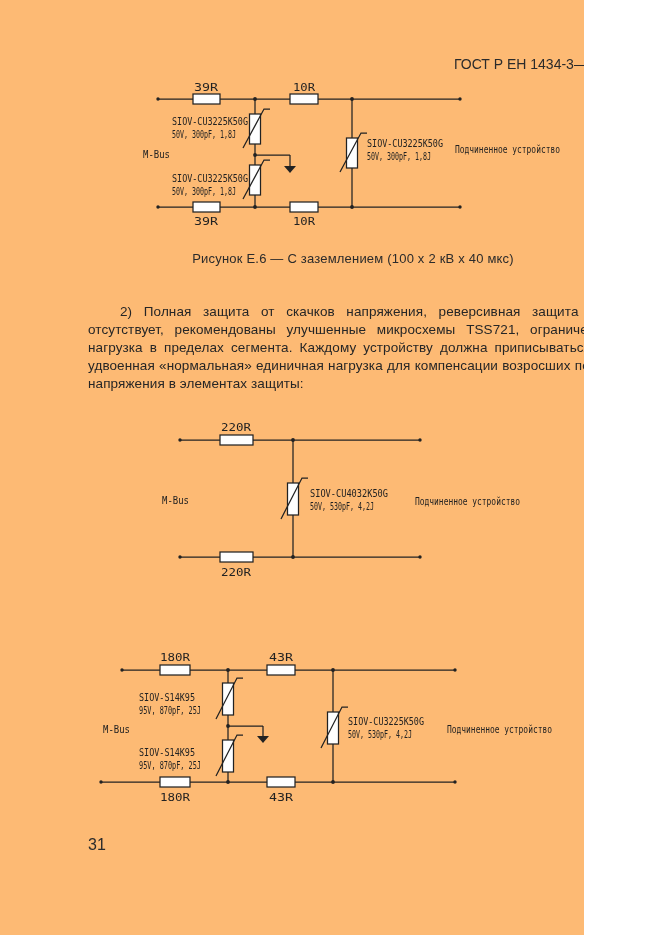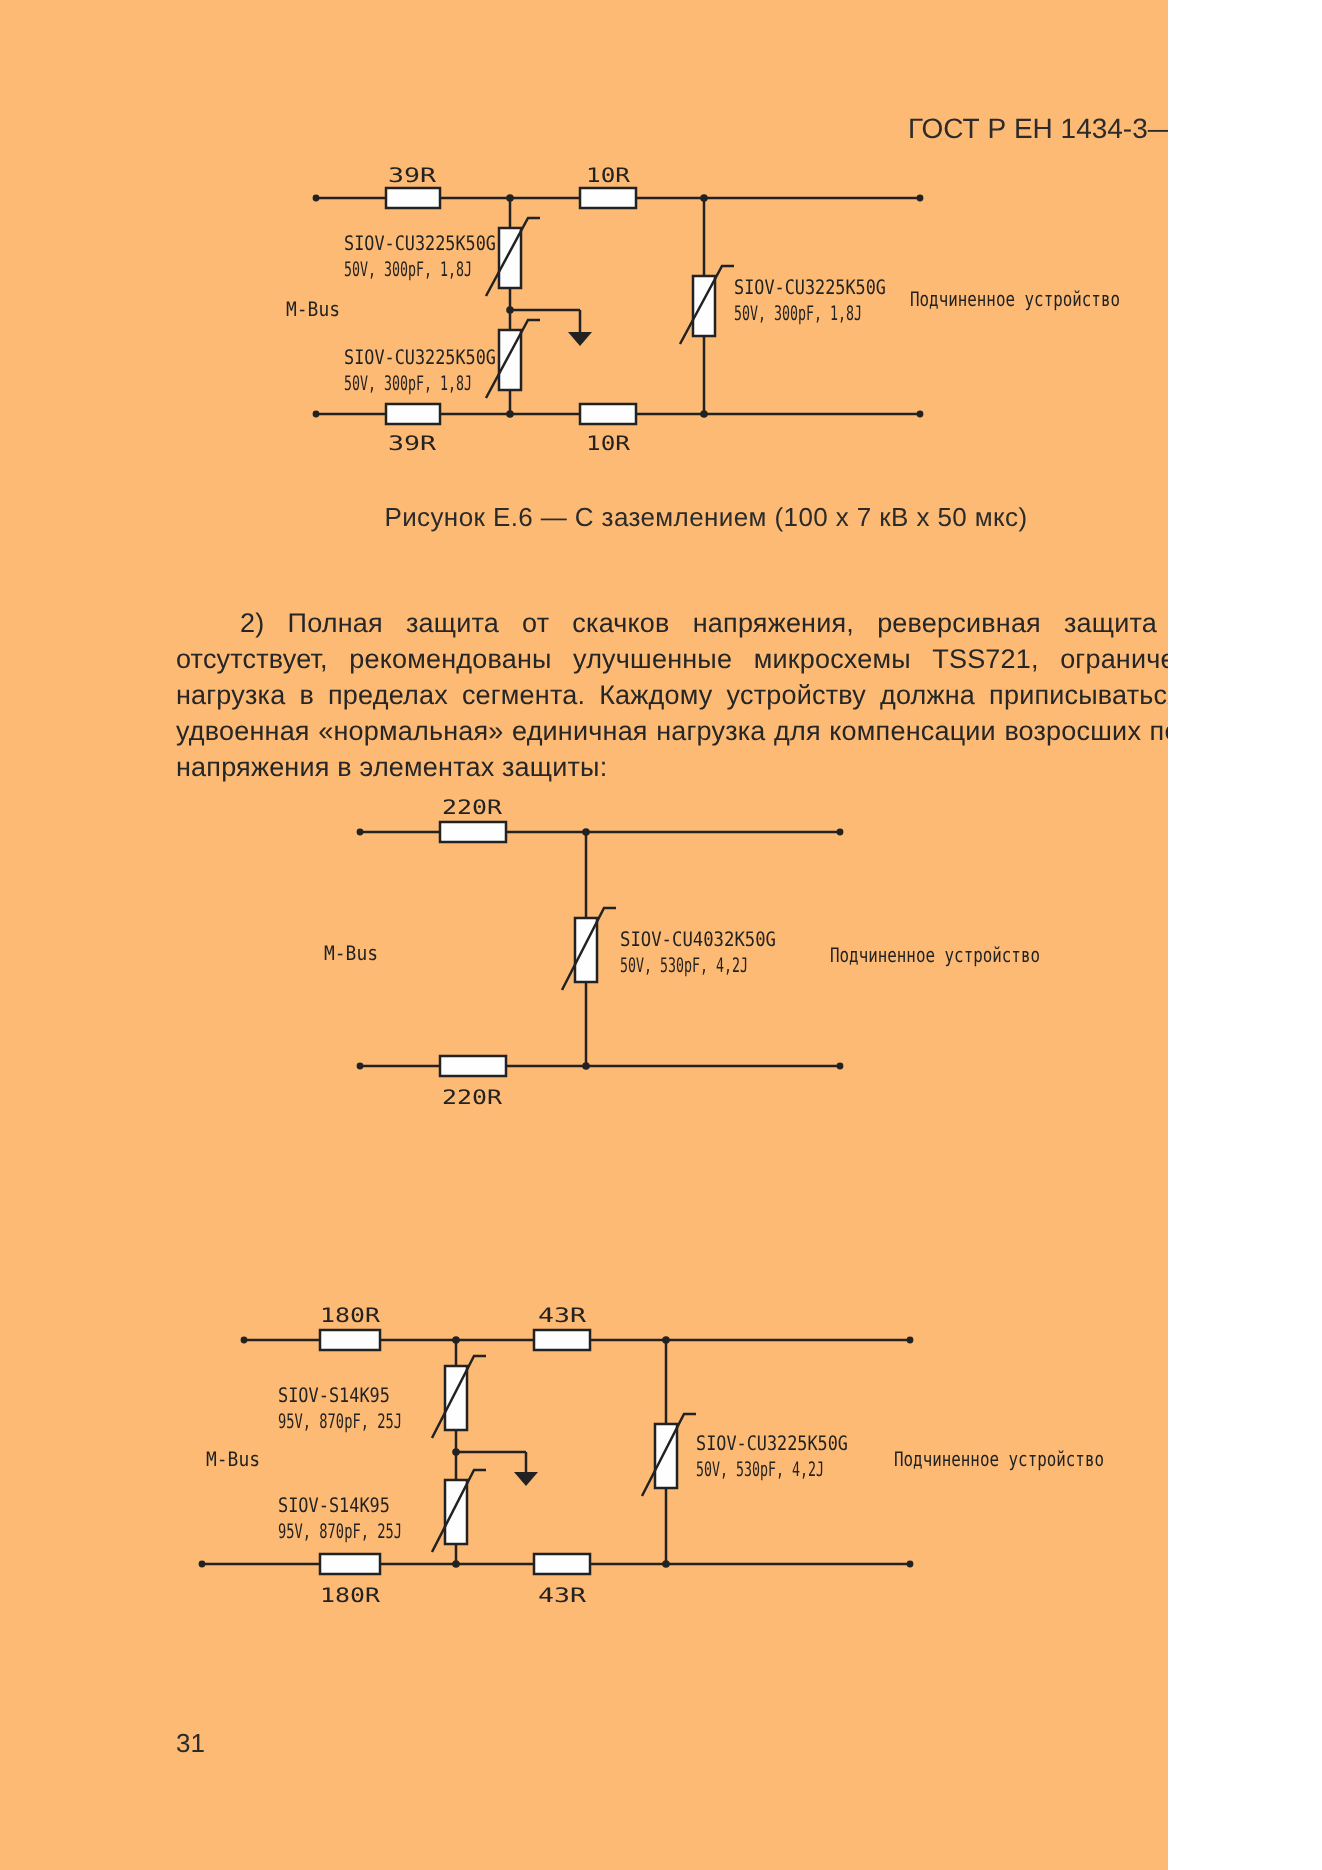--- a/index.html
+++ b/index.html
@@ -17,26 +17,26 @@
     color:#262626;letter-spacing:0.1px;
   }
   .fig-caption{
     position:absolute;left:88px;width:530px;text-align:center;
     font-size:13px;color:#2b2b2b;letter-spacing:0.2px;
   }
   .cap-e6{top:251px;}
   .cap-e7{top:596px;}
   .cap-e8{top:802px;}
   .page-number{
-    position:absolute;top:864px;left:88px;width:520px;
-    font-size:13px;color:#2b2b2b;
+    position:absolute;top:836px;left:88px;width:520px;
+    font-size:16px;color:#2b2b2b;
   }
   .fig{position:absolute;}
   .fig-e6{left:140px;top:78px;}
-  .fig-e7{left:140px;top:396px;}
+  .fig-e7{left:140px;top:420px;}
   .fig-e8{left:95px;top:648px;}
   .ckt-line{stroke:#222222;stroke-width:1.25;fill:none;}
   .ckt-box{stroke:#222222;stroke-width:1.25;fill:#fefefe;}
   .ckt-dot{fill:#222222;stroke:none;}
   .ckt-fill{fill:#222222;stroke:none;}
   .ckt-text{
     font-family:"DejaVu Sans Mono", monospace;font-size:10px;fill:#222222;
   }
 </style>
 </head>
@@ -95,21 +95,21 @@
       <text class="ckt-text" x="32" y="60" textLength="64" lengthAdjust="spacingAndGlyphs">50V, 300pF, 1,8J</text>
       <text class="ckt-text" x="32" y="104" textLength="76" lengthAdjust="spacingAndGlyphs">SIOV-CU3225K50G</text>
       <text class="ckt-text" x="32" y="117" textLength="64" lengthAdjust="spacingAndGlyphs">50V, 300pF, 1,8J</text>
       <text class="ckt-text" x="227" y="69" textLength="76" lengthAdjust="spacingAndGlyphs">SIOV-CU3225K50G</text>
       <text class="ckt-text" x="227" y="82" textLength="64" lengthAdjust="spacingAndGlyphs">50V, 300pF, 1,8J</text>
       <text class="ckt-text" x="3" y="80" textLength="27" lengthAdjust="spacingAndGlyphs">M-Bus</text>
       <text class="ckt-text" x="315" y="75" textLength="105" lengthAdjust="spacingAndGlyphs">Подчиненное устройство</text>
     </svg>
   </div>
 
-  <div class="fig-caption cap-e6">Рисунок Е.6 — С заземлением (100 х 7 кВ х 50 мкс)</div>
+  <div class="fig-caption cap-e6">Рисунок Е.6 — С заземлением (100 х 2 кВ х 40 мкс)</div>
 
   <p class="body-paragraph">2) Полная защита от скачков напряжения, реверсивная защита сети отсутствует, рекомендованы улучшенные микросхемы TSS721, ограниченная нагрузка в пределах сегмента. Каждому устройству должна приписываться его удвоенная «нормальная» единичная нагрузка для компенсации возросших потерь напряжения в элементах защиты:</p>
 
   <div class="fig fig-e7">
     <svg width="420" height="165" viewBox="0 0 420 165">
       <path class="ckt-line" d="M40,20 H280"></path>
       <path class="ckt-line" d="M40,137 H280"></path>
       <circle class="ckt-dot" cx="40" cy="20" r="1.7"></circle>
       <circle class="ckt-dot" cx="280" cy="20" r="1.7"></circle>
       <circle class="ckt-dot" cx="40" cy="137" r="1.7"></circle>

